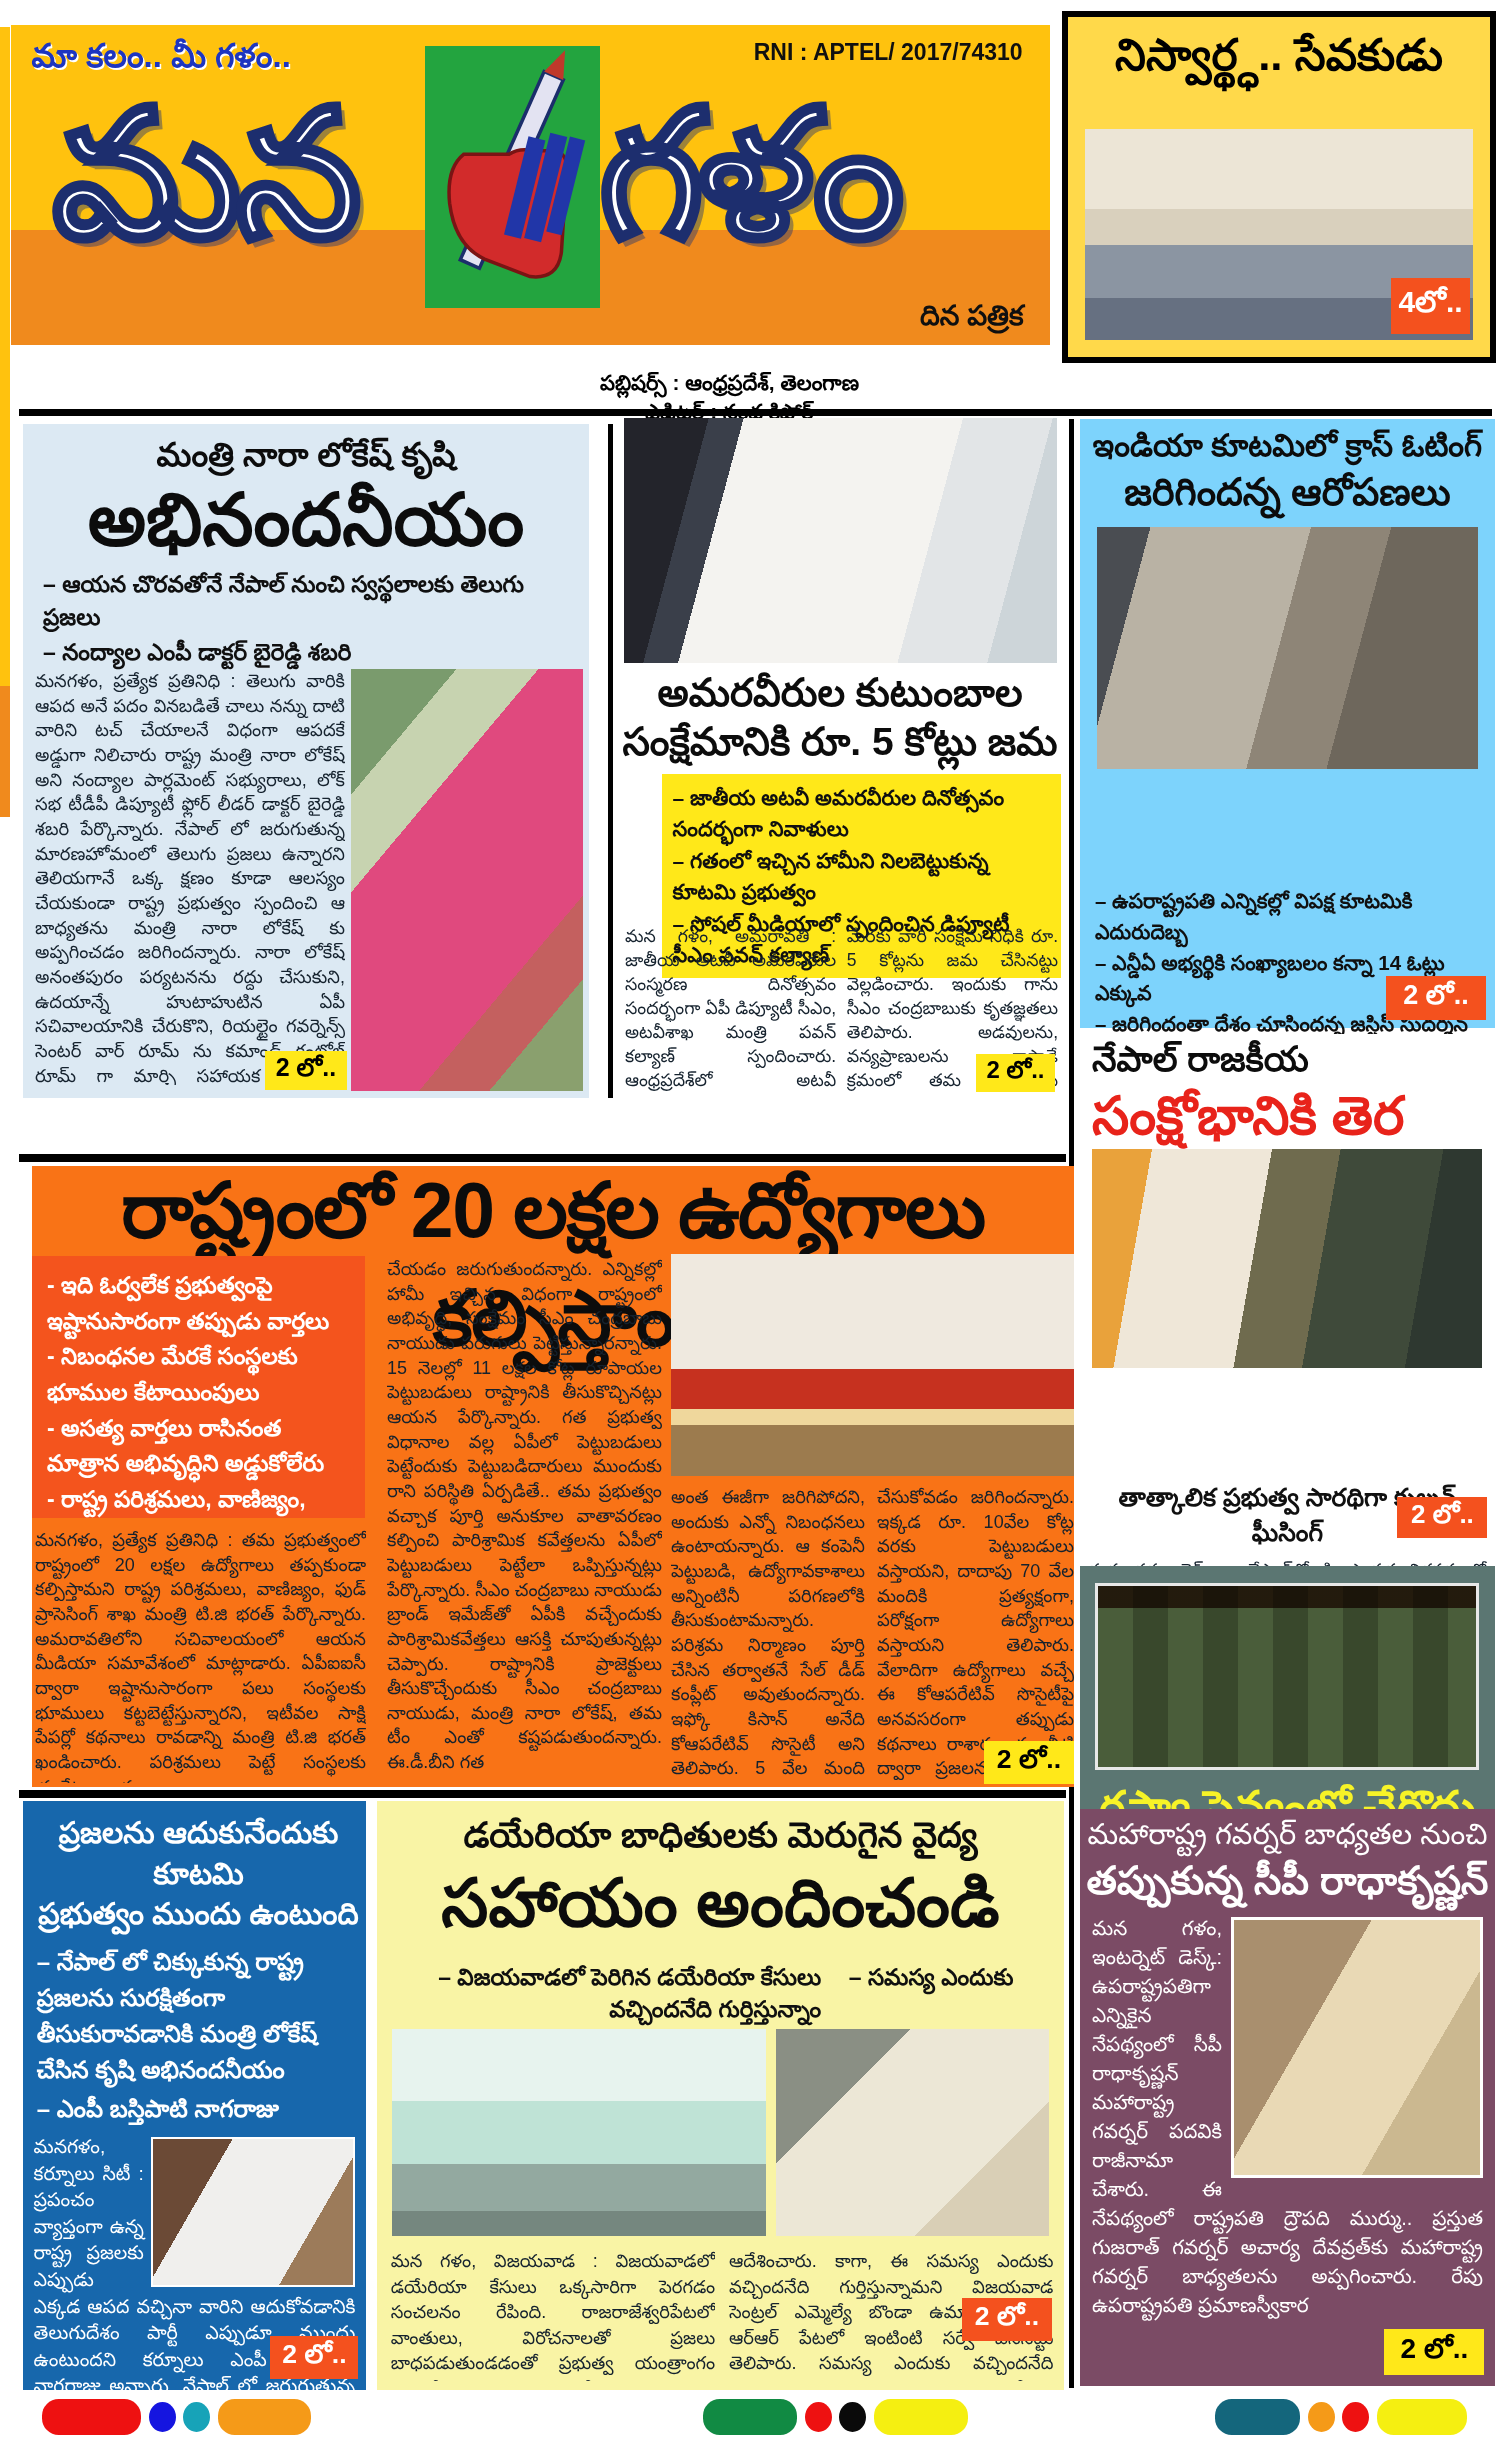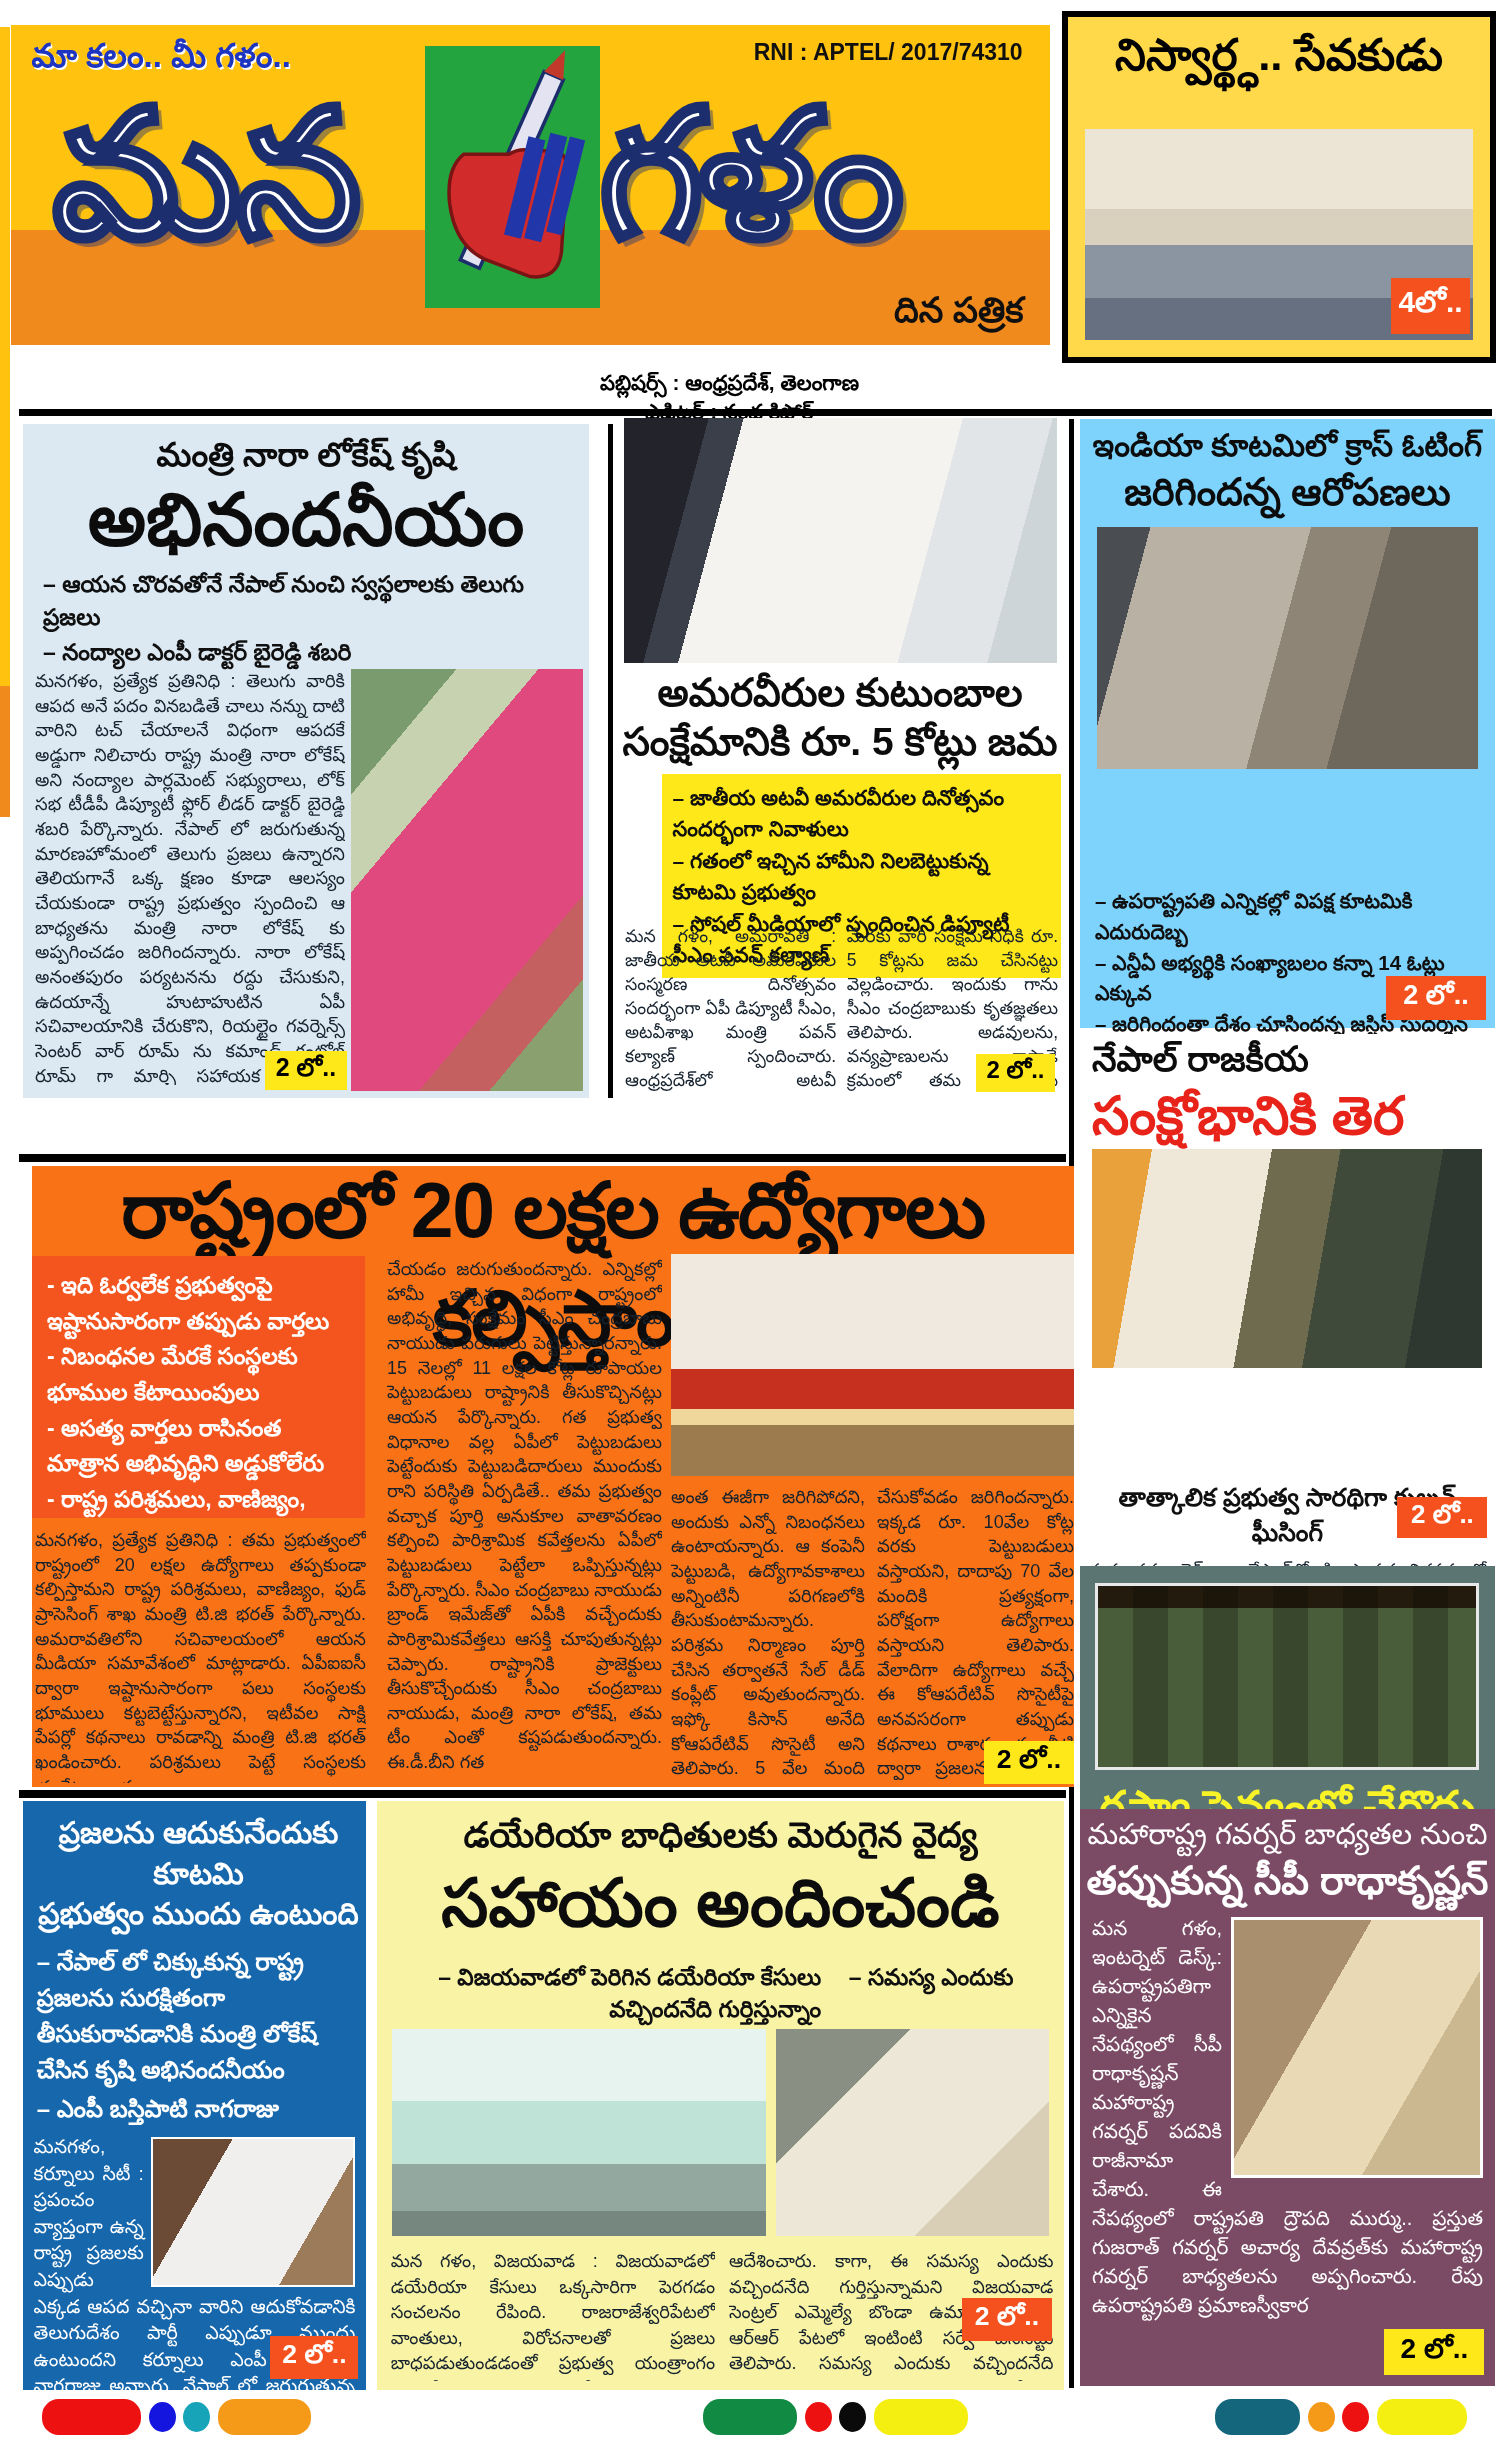--- a/index.html
+++ b/index.html
@@ -18,21 +18,21 @@
   .tagline { left:21px; top:12px; font-size:33px; font-weight:800; color:#1d35c0;
     text-shadow:1.5px 1.5px 0 #ffffff; }
   .rni { right:27px; top:13.7px; font-size:23px; font-weight:700; color:#101010; }
   .paper-title { top:47px; left:0; width:100%; height:258px; }
   .paper-title .w { position:absolute; font-size:178px; font-weight:800; color:#ffffff;
     -webkit-text-stroke:5.3px #1d2e6e; letter-spacing:-4.6px; line-height:1;
     text-shadow:6px 6px 0 rgba(40,55,110,.45); }
   .title-left { left:42px; top:13.7px; }
   .title-right { left:589px; top:13.7px; }
   .logo-box { left:414px; top:21px; width:175px; height:262px; background:#23a43f; }
-  .daily-label { right:26px; bottom:6px; font-size:35px; font-weight:800; color:#101010; }
+  .daily-label { right:26px; bottom:6px; font-size:28px; font-weight:800; color:#101010; }
 
   
   #promo { left:1062px; top:10.6px; width:434px; height:352px; background:#FFD94A;
     border:6px solid #000; }
   #promo .ttl { margin-top:13.7px; font-size:44px; font-weight:800; color:#000; text-align:center; }
   #promo .ph { position:absolute; left:16.7px; right:16.7px; top:112px; bottom:16.7px; }
   .badge-orange { background:#F4511E; color:#fff; font-weight:800; display:flex;
     align-items:center; justify-content:center; }
   .badge-yellow { background:#FFE819; color:#000; font-weight:800; display:flex;
     align-items:center; justify-content:center; }

